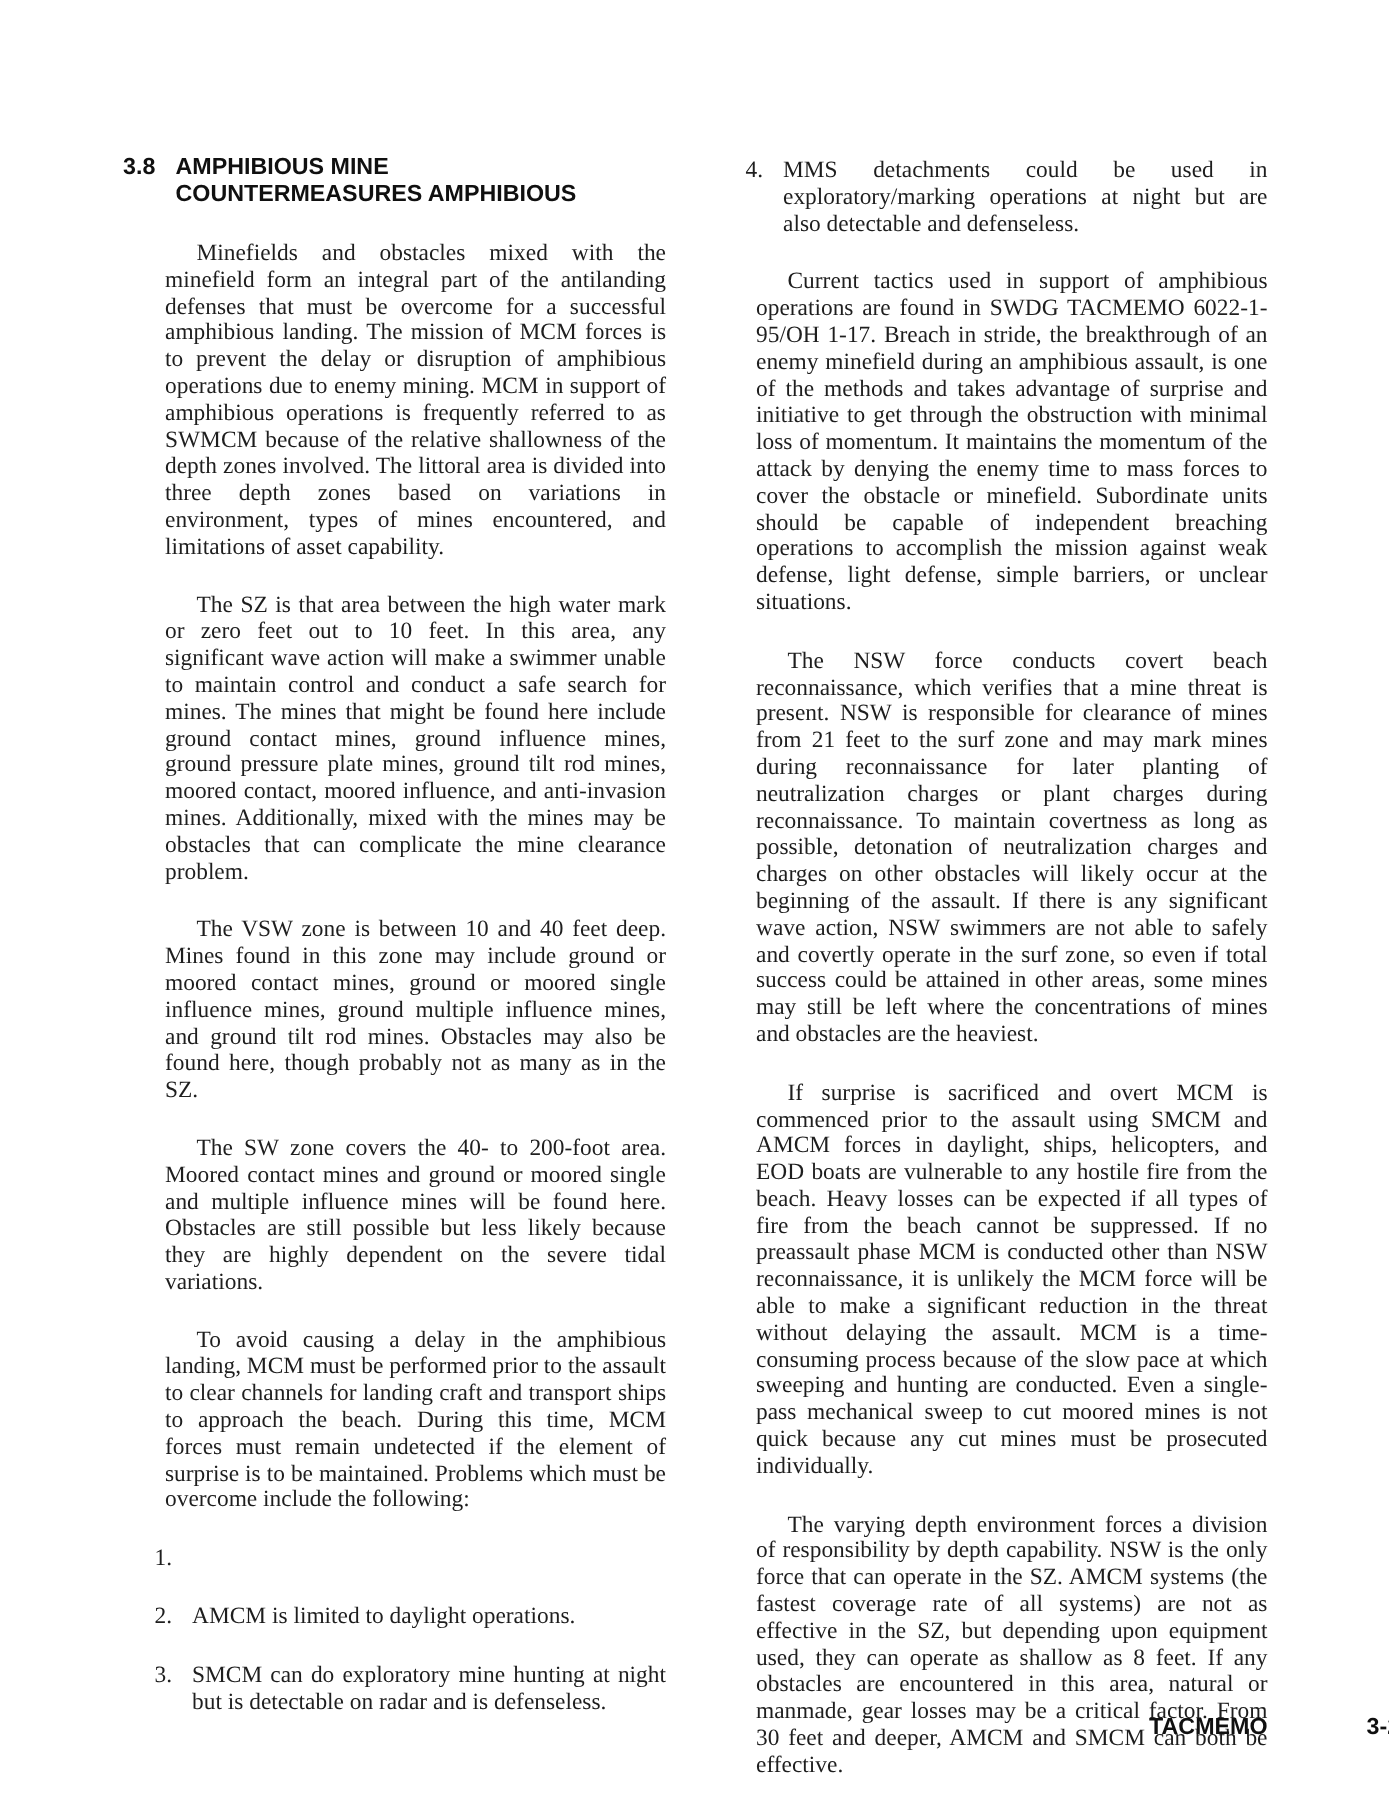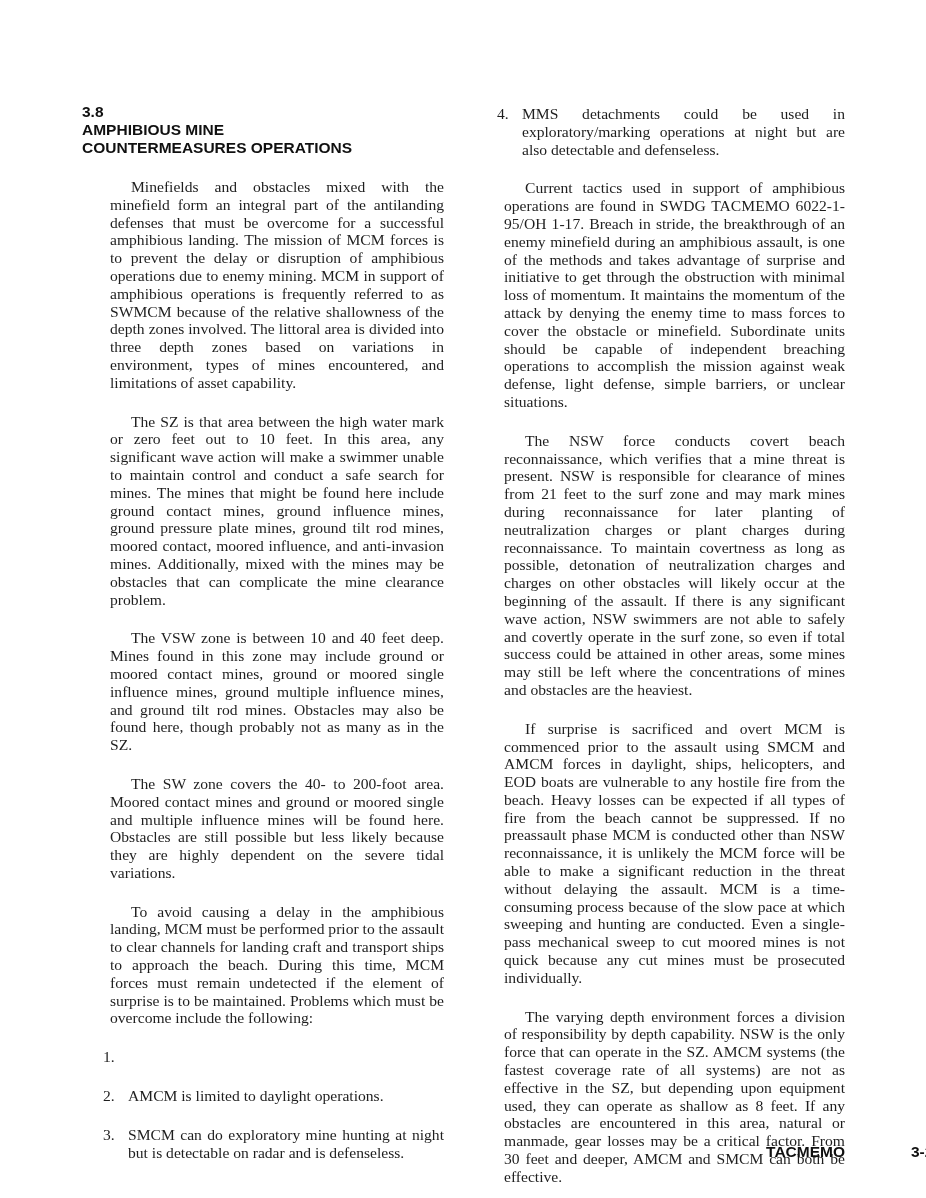--- a/index.html
+++ b/index.html
@@ -19,21 +19,20 @@
   .column-left  { left: 82px;  top: 103px; width: 362px; }
   .column-right { left: 476px; top: 105px; width: 369px; }
 
   .section-heading {
     display: flex;
     font-family: "Liberation Sans", sans-serif;
     font-weight: bold;
     font-size: 15.5px;
     line-height: 18px;
     color: #101010;
-    flex-direction: column;
   }
   .section-heading .heading-num { flex: none; width: 35px; }
 
   .body-par {
     text-align: justify;
     text-indent: 21px;
     margin-top: 21px;
     margin-left: 28px;
   }
 
@@ -64,21 +63,21 @@
 <body>
 
 <div class="page">
 
   <div class="column column-left">
 
     <div class="section-heading">
       <span class="heading-num">3.8</span>
       <span class="heading-title">
         <span>AMPHIBIOUS MINE</span><br>
-        <span>COUNTERMEASURES OPERATIONS</span>
+        <span>COUNTERMEASURES AMPHIBIOUS</span>
       </span>
     </div>
 
     <p class="body-par">Minefields and obstacles mixed with the minefield form an integral part of the antilanding defenses that must be overcome for a successful amphibious landing. The mission of MCM forces is to prevent the delay or disruption of amphibious operations due to enemy mining. MCM in support of amphibious operations is frequently referred to as SWMCM because of the relative shallowness of the depth zones involved. The littoral area is divided into three depth zones based on variations in environment, types of mines encountered, and limitations of asset capability.</p>
     <p class="body-par">The SZ is that area between the high water mark or zero feet out to 10 feet. In this area, any significant wave action will make a swimmer unable to maintain control and conduct a safe search for mines. The mines that might be found here include ground contact mines, ground influence mines, ground pressure plate mines, ground tilt rod mines, moored contact, moored influence, and anti-invasion mines. Additionally, mixed with the mines may be obstacles that can complicate the mine clearance problem.</p>
     <p class="body-par">The VSW zone is between 10 and 40 feet deep. Mines found in this zone may include ground or moored contact mines, ground or moored single influence mines, ground multiple influence mines, and ground tilt rod mines. Obstacles may also be found here, though probably not as many as in the SZ.</p>
     <p class="body-par">The SW zone covers the 40- to 200-foot area. Moored contact mines and ground or moored single and multiple influence mines will be found here. Obstacles are still possible but less likely because they are highly dependent on the severe tidal variations.</p>
     <p class="body-par">To avoid causing a delay in the amphibious landing, MCM must be performed prior to the assault to clear channels for landing craft and transport ships to approach the beach. During this time, MCM forces must remain undetected if the element of surprise is to be maintained. Problems which must be overcome include the following:</p>
 
     <div class="list-item">

